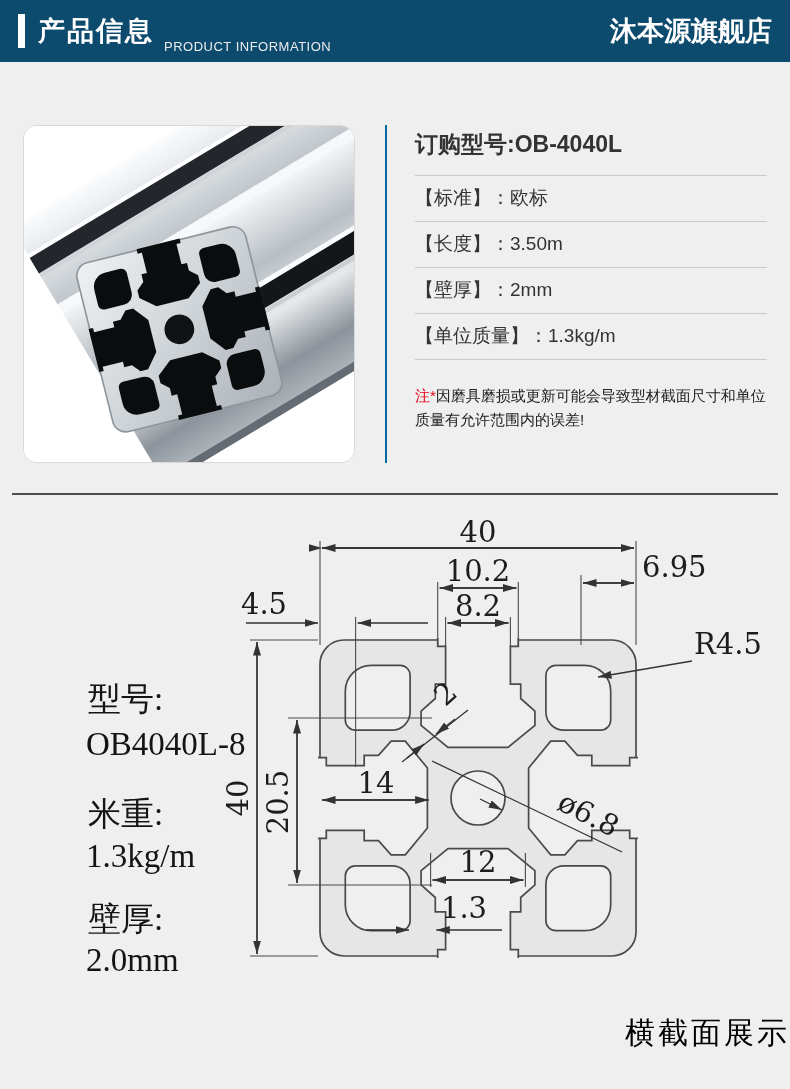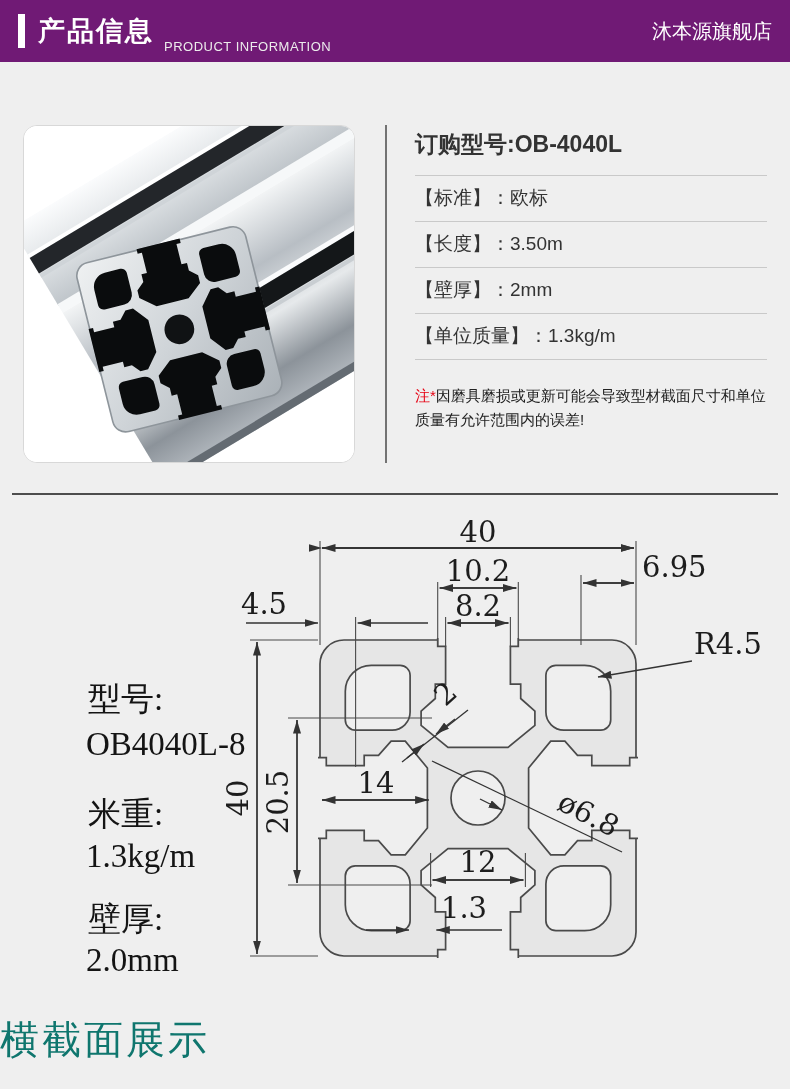--- a/index.html
+++ b/index.html
@@ -3,49 +3,49 @@
 <meta charset="utf-8">
 <style>
   html,body{margin:0;padding:0;}
   body{
     width:790px;min-height:1089px;background:#efefef;
     font-family:"Liberation Sans","DejaVu Sans",sans-serif;
     position:relative;overflow:hidden;
   }
   
   .header{
-    height:62px;background:#701a75;display:flex;align-items:center;
+    height:62px;background:#0c4a6e;display:flex;align-items:center;
     padding:0 18px;box-sizing:border-box;color:#fff;
   }
   .accent-bar{width:7px;height:34px;background:#ffffff;margin-right:13px;flex:none;}
   .header-title{font-size:27px;font-weight:bold;letter-spacing:2px;}
   .header-sub{font-size:13px;color:#ececec;margin-left:10px;align-self:flex-end;padding-bottom:8px;letter-spacing:.5px;}
-  .header-store{margin-left:auto;font-size:20px;font-weight:normal;}
+  .header-store{margin-left:auto;font-size:27px;font-weight:bold;}
   
   .product{display:flex;margin-top:63px;}
   .photo-card{
     width:330px;height:336px;margin-left:23px;flex:none;
     background:#ffffff;border:1px solid #d8d8d8;border-radius:14px;overflow:hidden;
   }
   .info{
-    margin-left:30px;border-left:2px solid #737373;padding-left:28px;
+    margin-left:30px;border-left:2px solid #0369a1;padding-left:28px;
     width:382px;min-height:334px;box-sizing:border-box;
   }
   .order-title{font-size:23px;font-weight:600;color:#333;padding:4px 0 15px;border-bottom:1px solid #c9c9c9;}
   .spec-row{padding:9px 0 10px;border-bottom:1px solid #c9c9c9;font-size:19px;color:#333;}
   .spec-row .lbl{font-weight:400;}
   .note{margin-top:24px;font-size:15px;line-height:1.6;color:#222;width:355px;}
   .note-prefix{color:#e60012;}
   
   .full-divider{margin:30px 12px 0;border-top:2px solid #4d4d4d;height:0;}
   
   .drawing-wrap{margin-top:10px;}
   .dim-text{font-family:"DejaVu Serif","Liberation Serif",serif;font-size:29px;fill:#1d1d1d;}
   .side-label{font-family:"Liberation Serif","DejaVu Serif",serif;font-size:33px;fill:#141414;}
-  .caption{margin-top:12px;text-align:left;font-size:39px;color:#0f766e;letter-spacing:3px;}
+  .caption{margin-top:12px;text-align:right;font-size:30px;color:#000000;letter-spacing:3px;}
 </style>
 </head>
 <body>
 
 <svg width="0" height="0" style="position:absolute" aria-hidden="true">
   <defs>
     <path id="outerP" d="M24,0 H292 A24,24 0 0 1 316,24 V292 A24,24 0 0 1 292,316 H24 A24,24 0 0 1 0,292 V24 A24,24 0 0 1 24,0 Z"></path>
     <path id="slotP" d="M117.7,-2 L117.7,6.3 L125.6,6.3 L125.6,44.2 L115.3,44.2 L115.3,58.5 L101.1,71.1 L101.1,85.3 L128,107.4 L188,107.4 L214.9,85.3 L214.9,71.1 L200.7,58.5 L200.7,44.2 L190.4,44.2 L190.4,6.3 L198.3,6.3 L198.3,-2"></path>
     <path id="ccavP" d="M25.3,51.3 A26,26 0 0 1 51.3,25.3 L80.1,25.3 A10,10 0 0 1 90.1,35.3 L90.1,72.1 A18,18 0 0 1 72.1,90.1 L35.3,90.1 A10,10 0 0 1 25.3,80.1 Z"></path>
     <marker id="arr" markerUnits="userSpaceOnUse" markerWidth="14" markerHeight="8" refX="13.5" refY="4" orient="auto">

